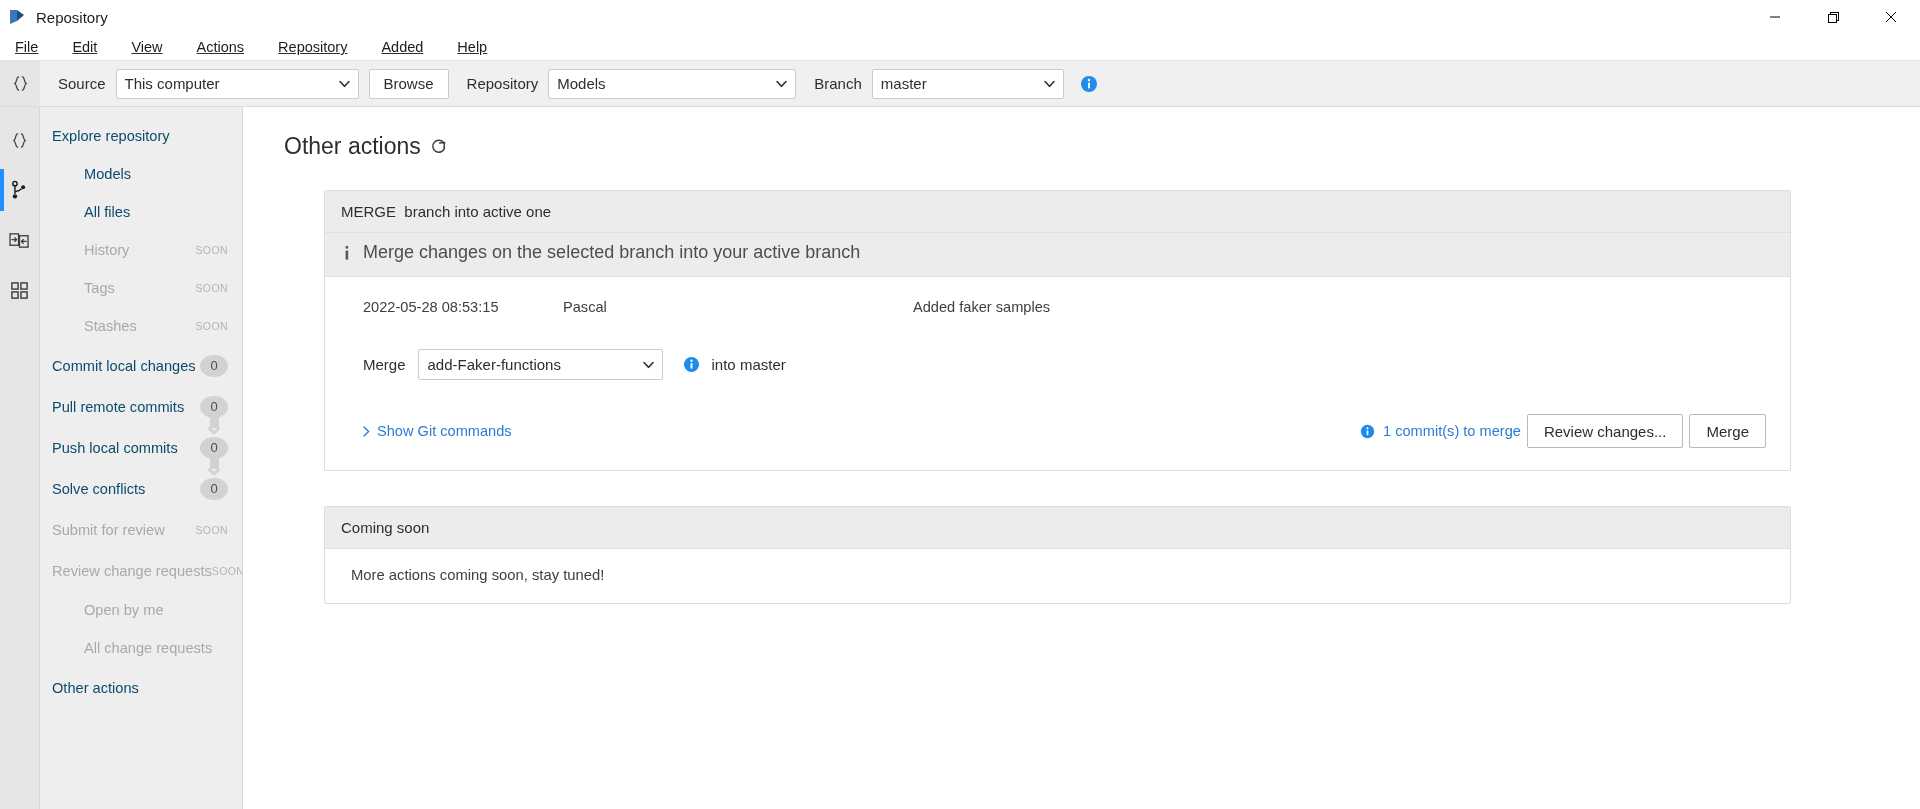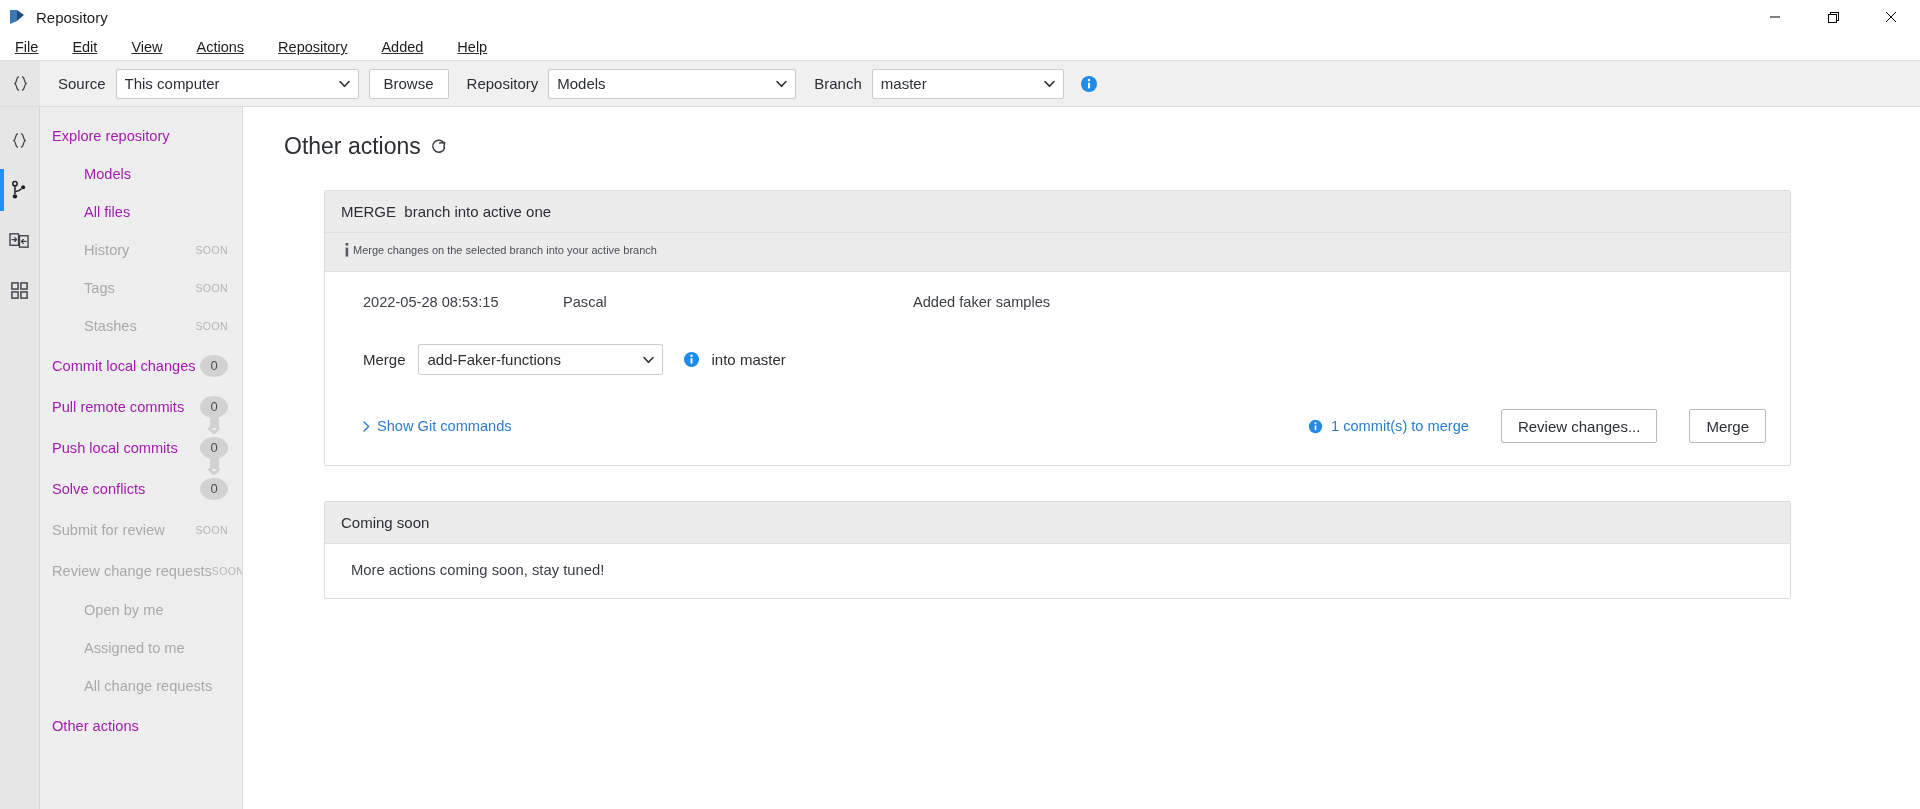--- a/index.html
+++ b/index.html
@@ -85,21 +85,21 @@
   
   .sidebar {
     width: 203px; background: #eeeeee; border-right: 1px solid #d8d8d8;
     flex: none; padding-top: 10px; position: relative; overflow: hidden;
   }
   .side-row {
     height: 38px; display: flex; align-items: center;
     padding-right: 14px; cursor: pointer; position: relative;
   }
   .side-row.disabled { cursor: default; }
-  .side-label { font-size: 14.6px; color: #a21caf; white-space: nowrap; }
+  .side-label { font-size: 14.6px; color: #0c4a6e; white-space: nowrap; }
   .side-row.lvl0 .side-label { padding-left: 12px; }
   .side-row.lvl1 .side-label { padding-left: 44px; }
   .side-row.lvl2 .side-label { padding-left: 44px; }
   .side-row.disabled .side-label { color: #a9a9a9; }
   .soon {
     margin-left: auto; font-size: 10.5px; letter-spacing: 0.4px;
     color: #b4b4b4; font-weight: 400;
   }
   .badge {
     margin-left: auto; width: 28px; height: 22px; border-radius: 50%;
@@ -131,22 +131,22 @@
     border: 1px solid #dddddd; background: #fff; border-radius: 2px;
   }
   .panel + .panel { margin-top: 35px; }
   .panel-head {
     background: #ececec; padding: 12px 16px; font-size: 15px; color: #2b2f33;
     border-bottom: 1px solid #e0e0e0;
   }
   .panel-head .bold { font-weight: 400; }
   .panel-subhead {
     background: #ececec; padding: 9px 16px 13px 16px;
-    display: flex; align-items: center; 
-    font-size: 11px; color: #4a4f54;
+    display: flex; align-items: center; gap: 10px;
+    font-size: 18px; color: #4a4f54;
     border-bottom: 1px solid #e0e0e0;
     text-align: right;
   }
   .i-glyph { width: 12px; height: 16px; flex: none; }
 
   .commit-row {
     display: flex; align-items: center; padding: 22px 16px 20px 38px;
     font-size: 14.6px; color: #3a3f44;
   }
   .commit-date { width: 200px; flex: none; }
@@ -158,21 +158,21 @@
   }
   .merge-label { font-size: 15px; color: #2b2f33; }
   .merge-select {
     height: 31px; width: 245px; background: #fff; border: 1px solid #ccc; border-radius: 2px;
     font-family: "Liberation Sans", sans-serif; font-size: 15px; color: #2b2f33;
     padding: 0 26px 0 9px; -webkit-appearance: none; appearance: none; cursor: pointer;
   }
   .into-text { font-size: 15px; color: #2b2f33; }
 
   .panel-foot {
-    display: flex; align-items: center; padding: 12px 24px 22px 38px; gap: 32px;
+    display: flex; align-items: center; padding: 12px 24px 22px 38px; gap: 6px;
   }
   .git-toggle {
     display: flex; align-items: center; gap: 7px;
     color: #2b7cd3; font-size: 14.6px; cursor: pointer; background:none;border:0;
     font-family: "Liberation Sans", sans-serif;
   }
   .git-toggle .caret { width: 7px; height: 11px; }
   .commits-note {
     margin-left: auto; display: flex; align-items: center; gap: 8px;
     color: #2b7cd3; font-size: 14.6px; cursor: pointer;
@@ -366,23 +366,20 @@
     <div class="side-row lvl0 disabled" style="height:41px">
       <span class="side-label">Submit for review</span>
       <span class="soon">SOON</span>
     </div>
     <div class="side-row lvl0 disabled" style="height:41px">
       <span class="side-label">Review change requests</span>
       <span class="soon">SOON</span>
     </div>
     <div class="side-row lvl2 disabled">
       <span class="side-label">Open by me</span>
-    </div>
-    <div class="side-row lvl2 disabled">
-      <span class="side-label">Assigned to me</span>
     </div>
     <div class="side-row lvl2 disabled">
       <span class="side-label">All change requests</span>
     </div>
     <div class="side-row lvl0" style="height:41px">
       <span class="side-label">Other actions</span>
     </div>
   </div>
 
   <div class="main">

